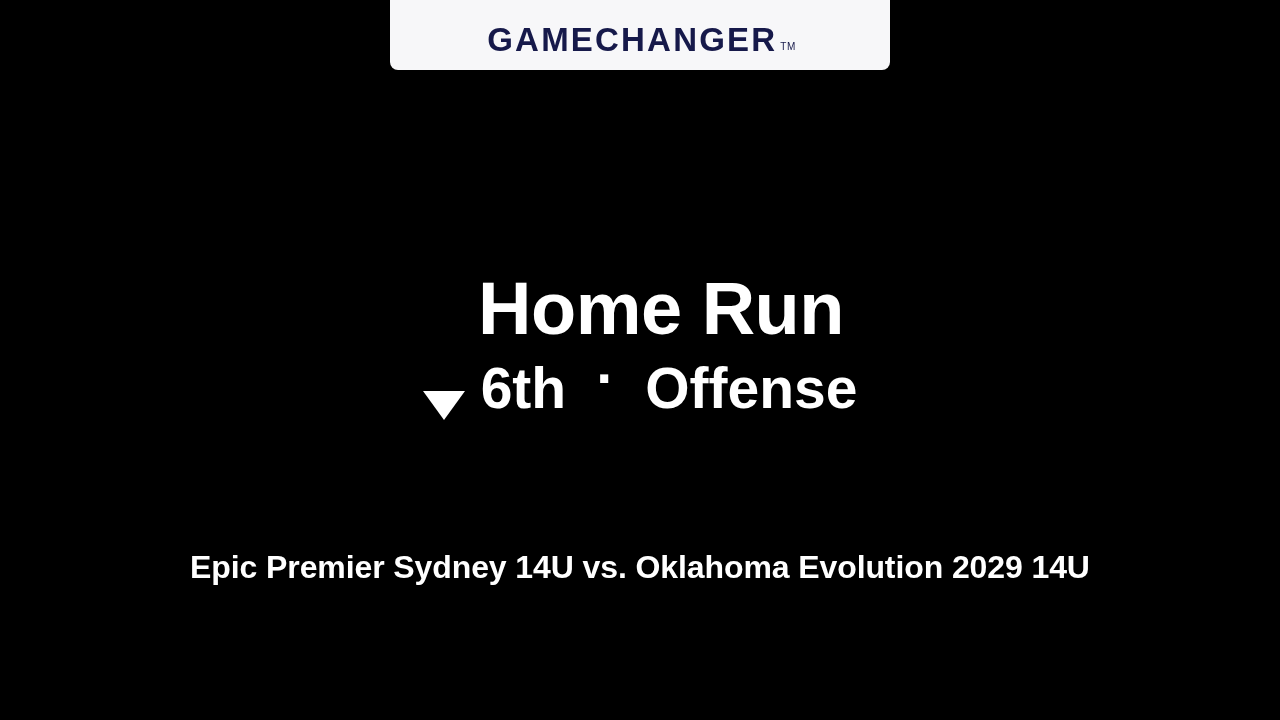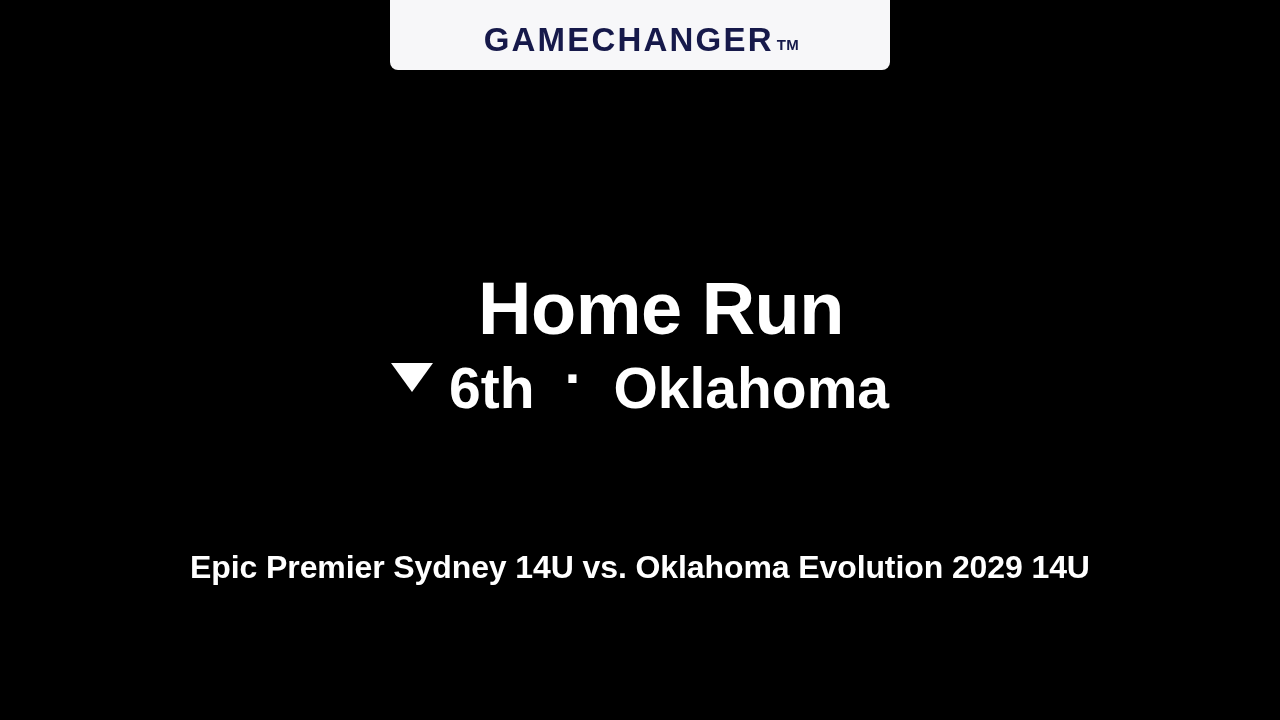--- a/index.html
+++ b/index.html
@@ -38,22 +38,22 @@
     font-weight: 700;
     letter-spacing: 2.2px;
     color: #16194a;
     line-height: 1;
     white-space: nowrap;
     position: relative;
     display: inline-block;
   }
 
   .brand-tm {
-    font-size: 15px;
-    font-weight: 700;
+    font-size: 10px;
+    font-weight: 400;
     letter-spacing: 0.5px;
     color: #16194a;
     vertical-align: baseline;
     position: relative;
     top: -1px;
     left: 3px;
   }
 
   
   .play-card {
@@ -70,21 +70,21 @@
     color: #ffffff;
     letter-spacing: -0.5px;
     line-height: 1.0;
     white-space: nowrap;
     padding-left: 42px;
   }
 
   .play-subline {
     margin-top: 14px;
     display: flex;
-    align-items: flex-start;
+    align-items: flex-end;
     justify-content: center;
     gap: 16px;
     line-height: 1.0;
     white-space: nowrap;
   }
 
   .inning-arrow {
     width: 0;
     height: 0;
     border-left: 21px solid transparent;
@@ -133,17 +133,17 @@
     <span>GAMECHANGER</span><span class="brand-tm">TM</span>
   </div>
 </div>
 
 <div class="play-card">
   <div class="play-title">Home Run</div>
   <div class="play-subline">
     <span class="inning-arrow"></span>
     <span class="play-subtext">6th</span>
     <span class="play-subtext sep-dot">·</span>
-    <span class="play-subtext">Oklahoma</span>
+    <span class="play-subtext">Offense</span>
   </div>
 </div>
 
 <div class="matchup-caption">Epic Premier Sydney 14U vs. Oklahoma Evolution 2029 14U</div>
 
 </body></html>

